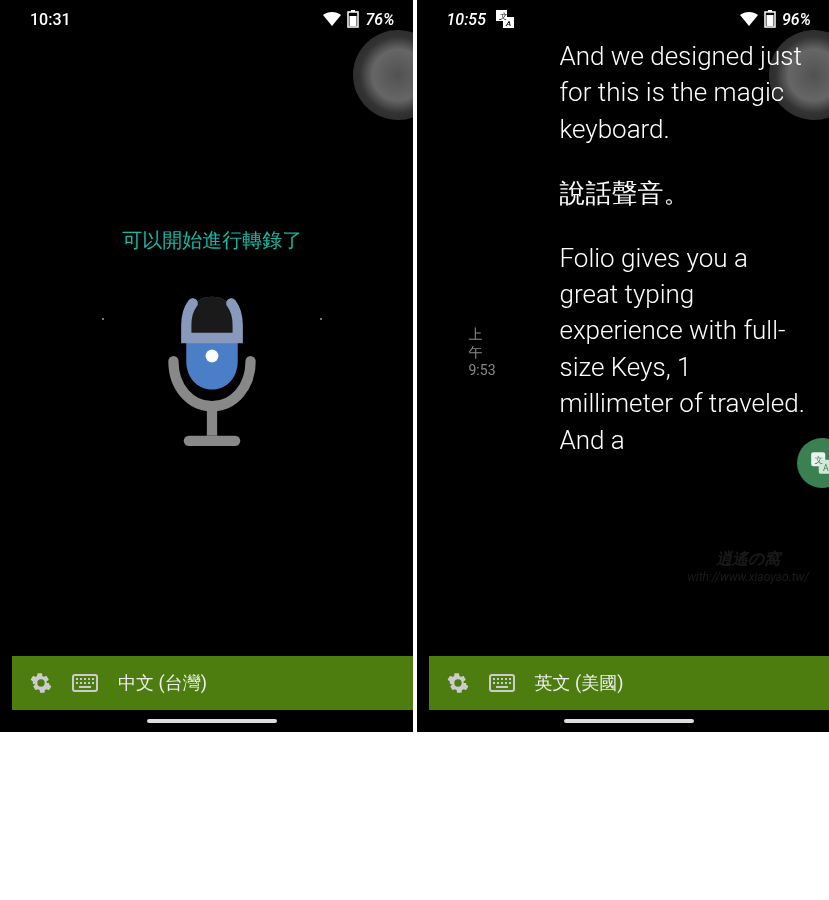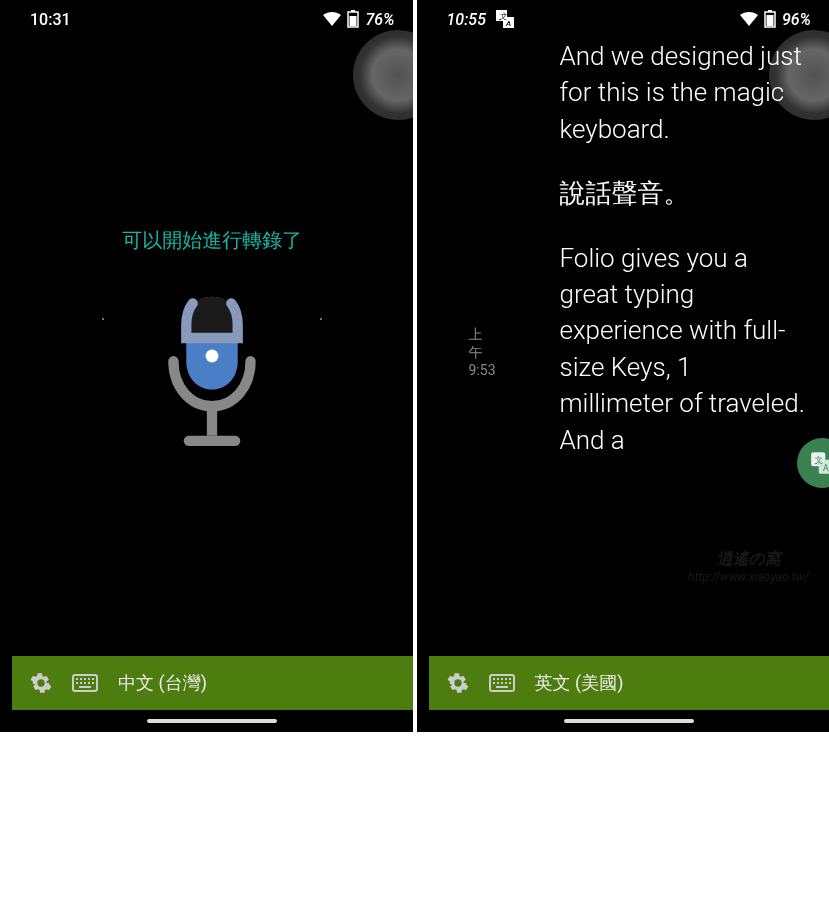--- a/index.html
+++ b/index.html
@@ -315,21 +315,21 @@
     <div class="floating-badge">
       <svg width="26" height="26" viewBox="0 0 24 24">
         <rect x="2" y="2" width="13" height="13" rx="2" fill="#fff" opacity="0.9"></rect>
         <rect x="9" y="9" width="13" height="13" rx="2" fill="#d0e8d8"></rect>
         <text x="5" y="12" font-size="8" fill="#3a8050">文</text>
         <text x="13" y="19" font-size="8" fill="#3a8050">A</text>
       </svg>
     </div>
     <div class="watermark">
       <div class="watermark-top">逍遙の窩</div>
-      <div>http://www.xiaoyao.tw/</div>
+      <div>with://www.xiaoyao.tw/</div>
     </div>
   </div>
 
   <div class="bottom-bar">
     <span class="bottom-icon">
       <svg width="22" height="22" viewBox="0 0 24 24">
           <path fill="#ccc" d="M12 8a4 4 0 100 8 4 4 0 000-8zm9 4c0 .6-.05 1.2-.15 1.75l2.1 1.65c.2.15.25.4.12.62l-2 3.46c-.12.22-.38.3-.6.22l-2.5-1c-.52.4-1.08.73-1.7.98l-.38 2.65c-.03.25-.25.42-.5.42h-4c-.25 0-.47-.17-.5-.42l-.38-2.65c-.62-.25-1.18-.58-1.7-.98l-2.5 1c-.22.08-.48 0-.6-.22l-2-3.46c-.13-.22-.08-.47.12-.62l2.1-1.65C3.05 13.2 3 12.6 3 12s.05-1.2.15-1.75l-2.1-1.65c-.2-.15-.25-.4-.12-.62l2-3.46c.12-.22.38-.3.6-.22l2.5 1c.52-.4 1.08-.73 1.7-.98l.38-2.65c.03-.25.25-.42.5-.42h4c.25 0 .47.17.5.42l.38 2.65c.62.25 1.18.58 1.7.98l2.5-1c.22-.08.48 0 .6.22l2 3.46c.13.22.08.47-.12.62l-2.1 1.65c.1.55.15 1.15.15 1.75z"></path>
         </svg>
     </span>
     <span class="bottom-icon">

